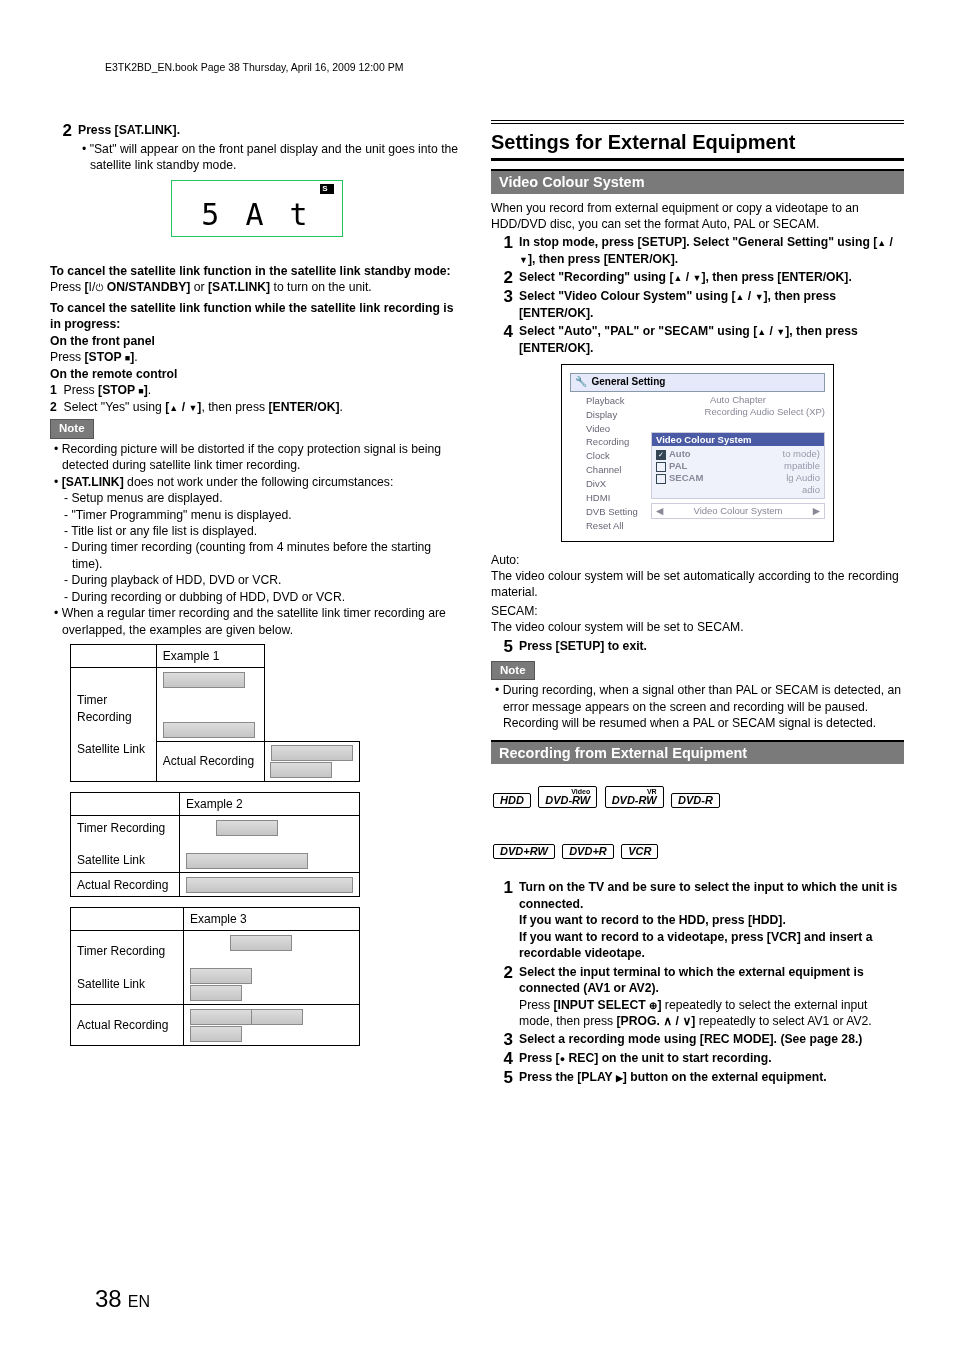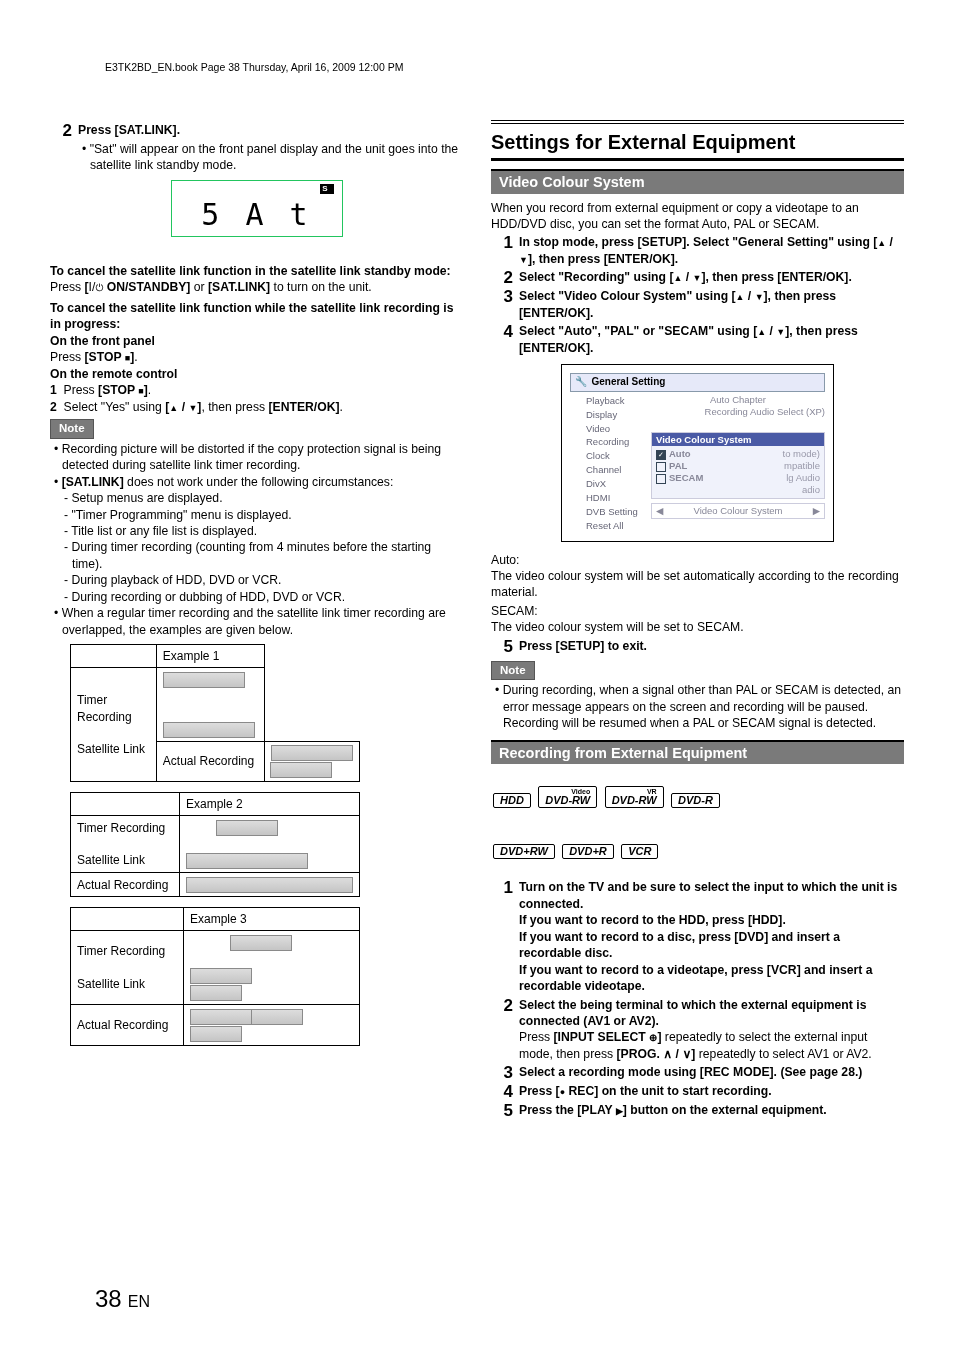--- a/index.html
+++ b/index.html
@@ -234,28 +234,27 @@
         <span class="media-badge"><span>DVD+RW</span></span>
         <span class="media-badge"><span>DVD+R</span></span>
         <span class="media-badge"><span>VCR</span></span>
       </div>
 
       <div class="num-line">
           <div class="big-num">1</div>
         <div>
           <div class="b">Turn on the TV and be sure to select the input to which the unit is connected.</div>
           <div class="b">If you want to record to the HDD, press [HDD].</div>
-          <div class="b">If you want to record to a disc, press [DVD] and insert a recordable disc.</div>
           <div class="b">If you want to record to a videotape, press [VCR] and insert a recordable videotape.</div>
         </div>
         </div>
       <div class="num-line">
           <div class="big-num">2</div>
         <div>
-          <div class="b">Select the being terminal to which the external equipment is connected (AV1 or AV2).</div>
+          <div class="b">Select the input terminal to which the external equipment is connected (AV1 or AV2).</div>
           <div>Press <span class="b">[INPUT SELECT <span class="inp"></span>]</span> repeatedly to select the external input mode, then press <span class="b">[PROG. <span class="ch-up"></span> / <span class="ch-dn"></span>]</span> repeatedly to select AV1 or AV2.</div>
         </div>
         </div>
       <div class="num-line">
           <div class="big-num">3</div>
           <div class="b">Select a recording mode using [REC MODE]. (See page 28.)</div>
         </div>
       <div class="num-line">
           <div class="big-num">4</div>
           <div class="b">Press [<span class="rec-dot"></span> REC] on the unit to start recording.</div>

